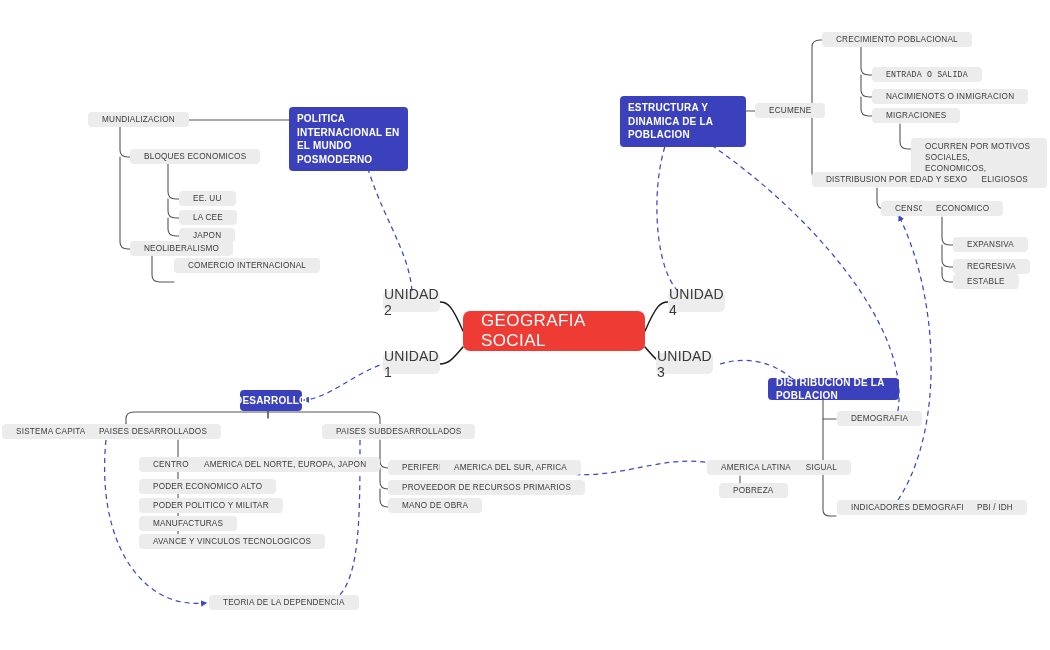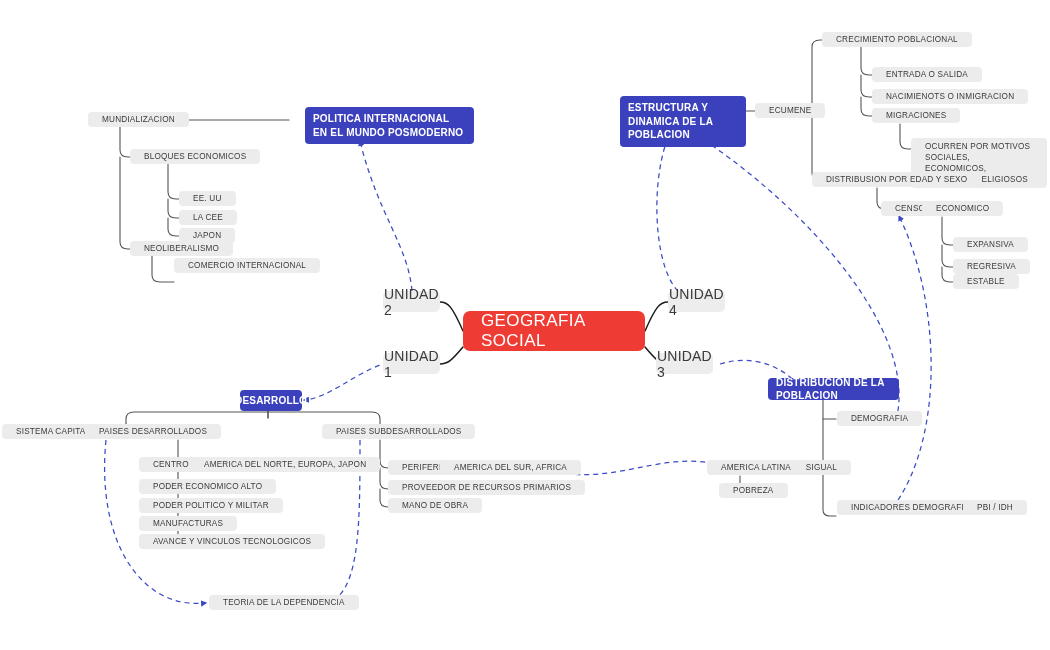--- a/index.html
+++ b/index.html
@@ -128,36 +128,36 @@
     </g>
   </svg>
 
   <div class="node red" style="left:463px;top:311px;width:182px;height:40px;">GEOGRAFIA SOCIAL</div>
 
   <div class="node unit" style="left:383px;top:291px;width:57px;height:21px;">UNIDAD 2</div>
   <div class="node unit" style="left:383px;top:353px;width:57px;height:21px;">UNIDAD 1</div>
   <div class="node unit" style="left:668px;top:291px;width:57px;height:21px;">UNIDAD 4</div>
   <div class="node unit" style="left:656px;top:353px;width:57px;height:21px;">UNIDAD 3</div>
 
-  <div class="node blue" style="left:289px;top:107px;width:169px;margin-left:16px;">POLITICA INTERNACIONAL EN EL MUNDO POSMODERNO</div>
+  <div class="node blue" style="left:289px;top:107px;width:119px;">POLITICA INTERNACIONAL EN EL MUNDO POSMODERNO</div>
   <div class="node blue" style="left:620px;top:96px;width:126px;">ESTRUCTURA Y DINAMICA DE LA POBLACION</div>
   <div class="node blue" style="left:240px;top:390px;width:62px;height:21px;justify-content:center;">DESARROLLO</div>
   <div class="node blue" style="left:768px;top:378px;width:131px;height:22px;justify-content:center;">DISTRIBUCION DE LA POBLACION</div>
 
   <div class="node grey" style="left:88px;top:112px;">MUNDIALIZACION</div>
   <div class="node grey" style="left:130px;top:149px;">BLOQUES ECONOMICOS</div>
   <div class="node grey" style="left:179px;top:191px;">EE. UU</div>
   <div class="node grey" style="left:179px;top:210px;">LA CEE</div>
   <div class="node grey" style="left:179px;top:228px;">JAPON</div>
   <div class="node grey" style="left:130px;top:241px;">NEOLIBERALISMO</div>
   <div class="node grey" style="left:174px;top:258px;">COMERCIO INTERNACIONAL</div>
 
   <div class="node grey" style="left:755px;top:103px;">ECUMENE</div>
   <div class="node grey" style="left:822px;top:32px;">CRECIMIENTO POBLACIONAL</div>
-  <div class="node grey" style="left:872px;top:67px;">ENTRADA O SALIDA</div>
+  <div class="node grey" style="left:872px;top:67px;font-family:Liberation Mono, monospace;">ENTRADA O SALIDA</div>
   <div class="node grey" style="left:872px;top:89px;">NACIMIENOTS O INMIGRACION</div>
   <div class="node grey" style="left:872px;top:108px;">MIGRACIONES</div>
   <div class="node grey" style="left:911px;top:138px;width:136px;line-height:1.35;">OCURREN POR MOTIVOS SOCIALES, ECONOMICOS, POLITICOS, RELIGIOSOS</div>
   <div class="node grey" style="left:812px;top:172px;">DISTRIBUSION POR EDAD Y SEXO</div>
   <div class="node grey" style="left:881px;top:201px;">CENSOS</div>
   <div class="node grey" style="left:922px;top:201px;">ECONOMICO</div>
   <div class="node grey" style="left:953px;top:237px;">EXPANSIVA</div>
   <div class="node grey" style="left:953px;top:259px;">REGRESIVA</div>
   <div class="node grey" style="left:953px;top:274px;">ESTABLE</div>
 

